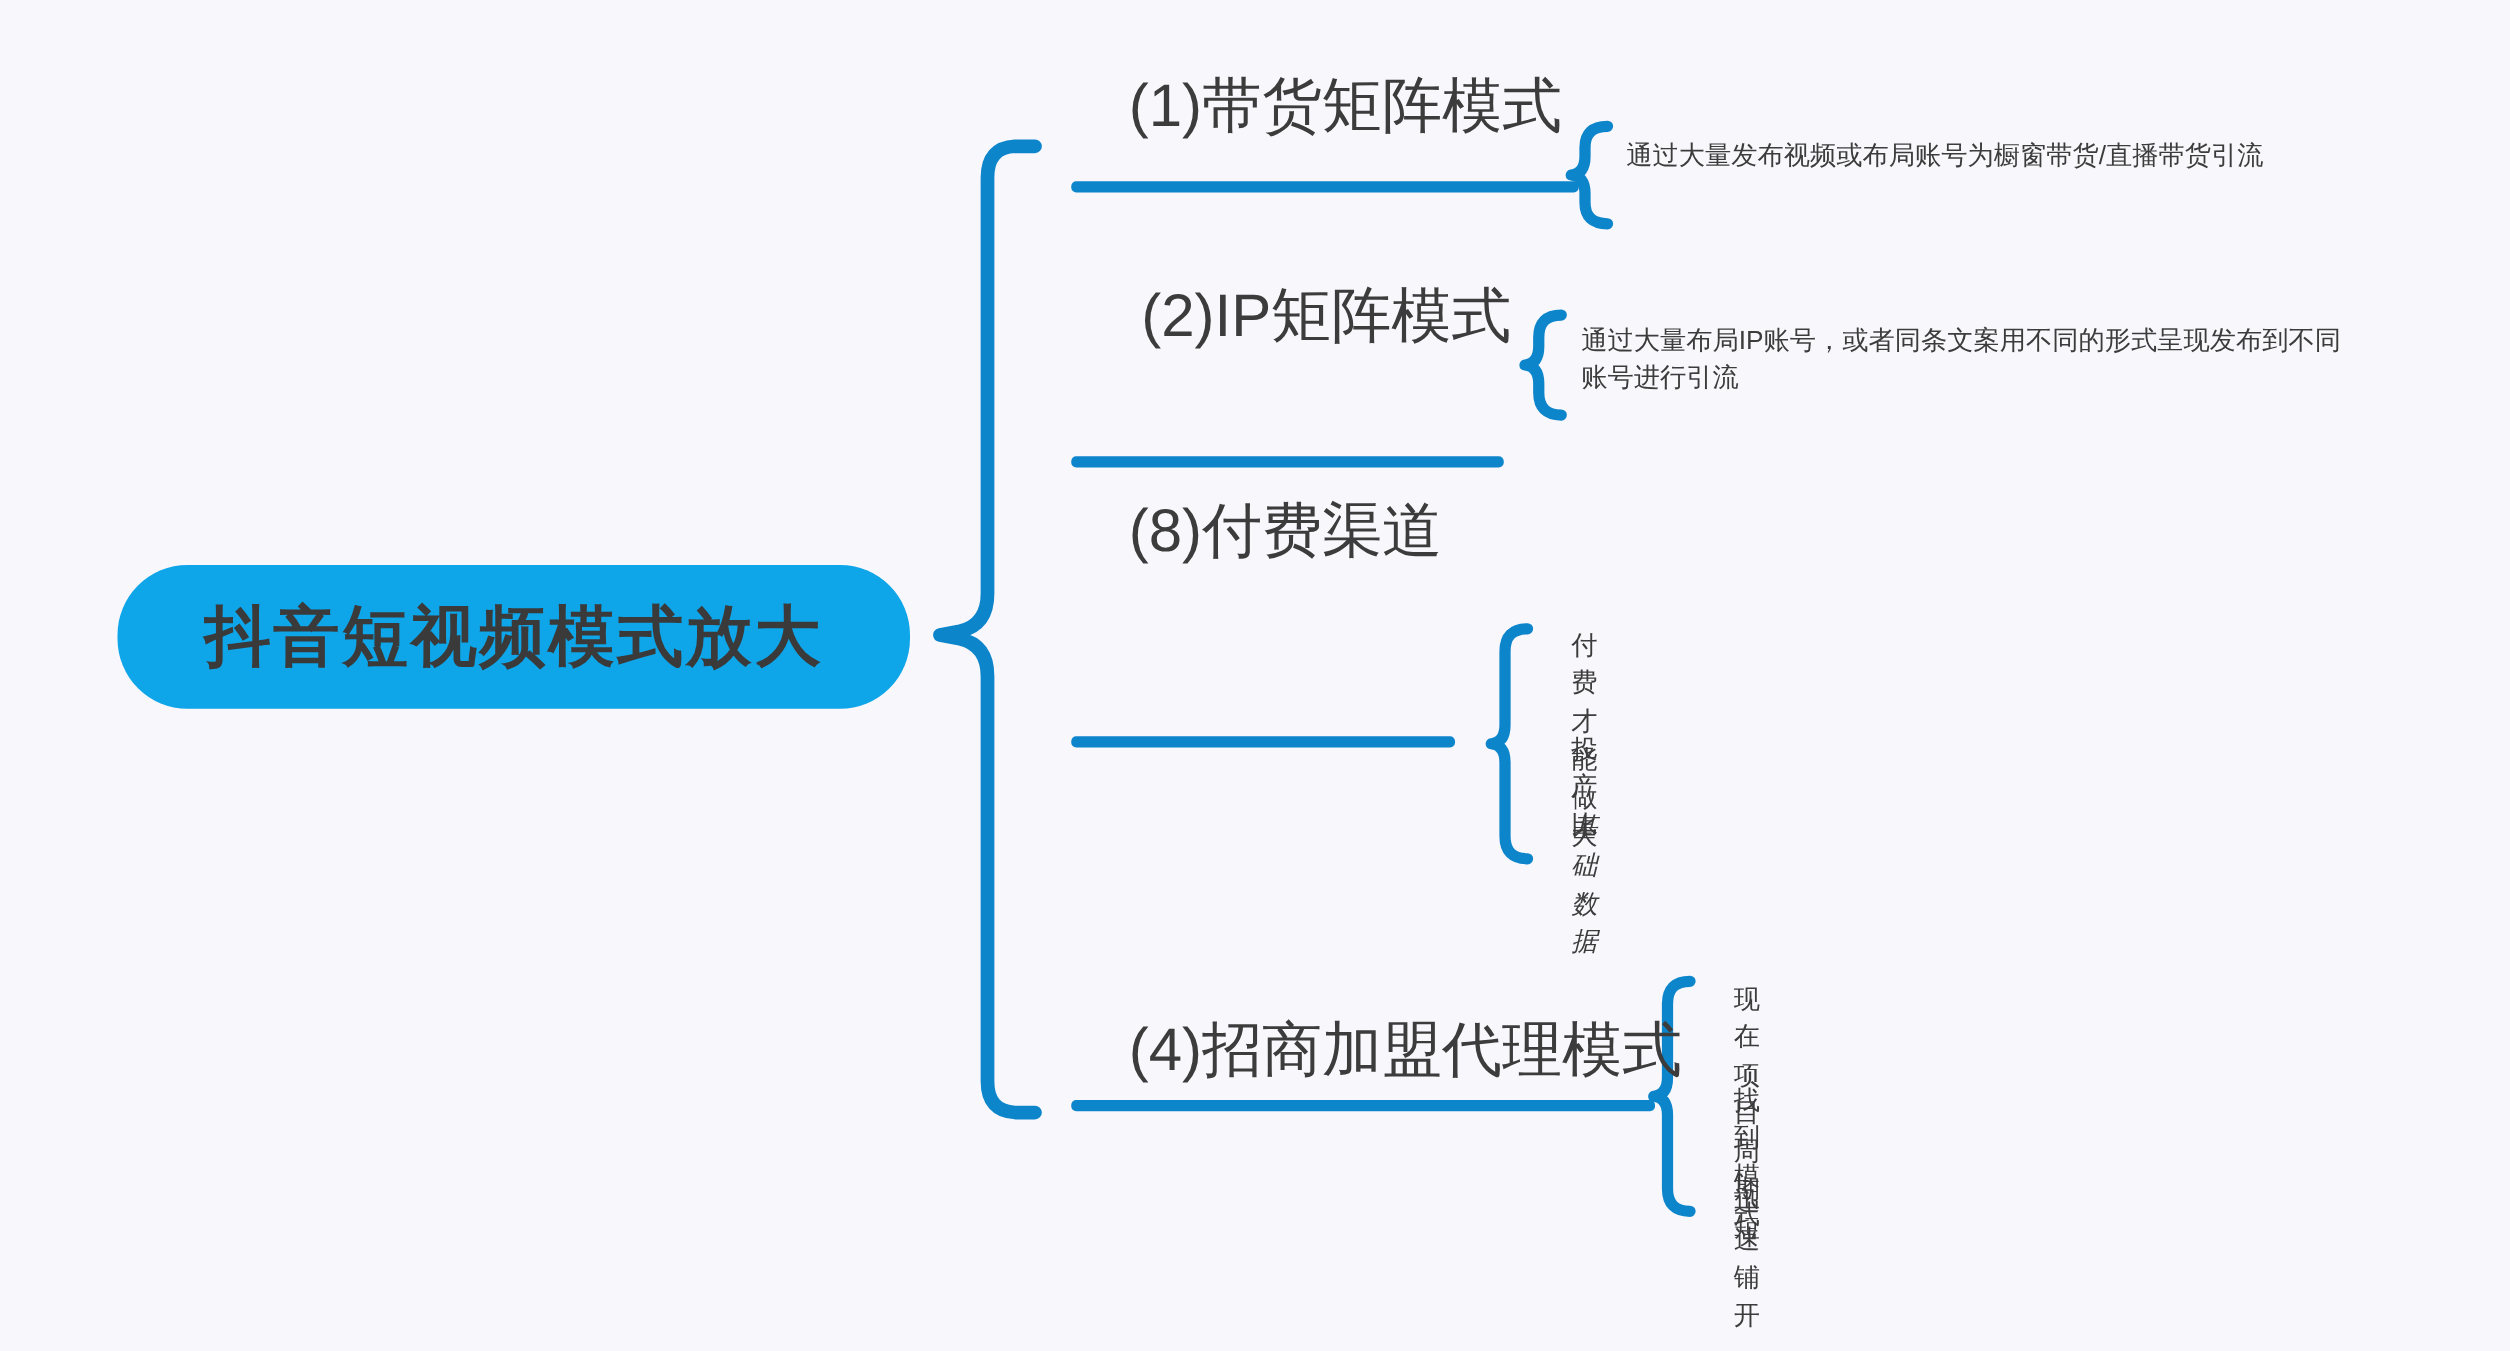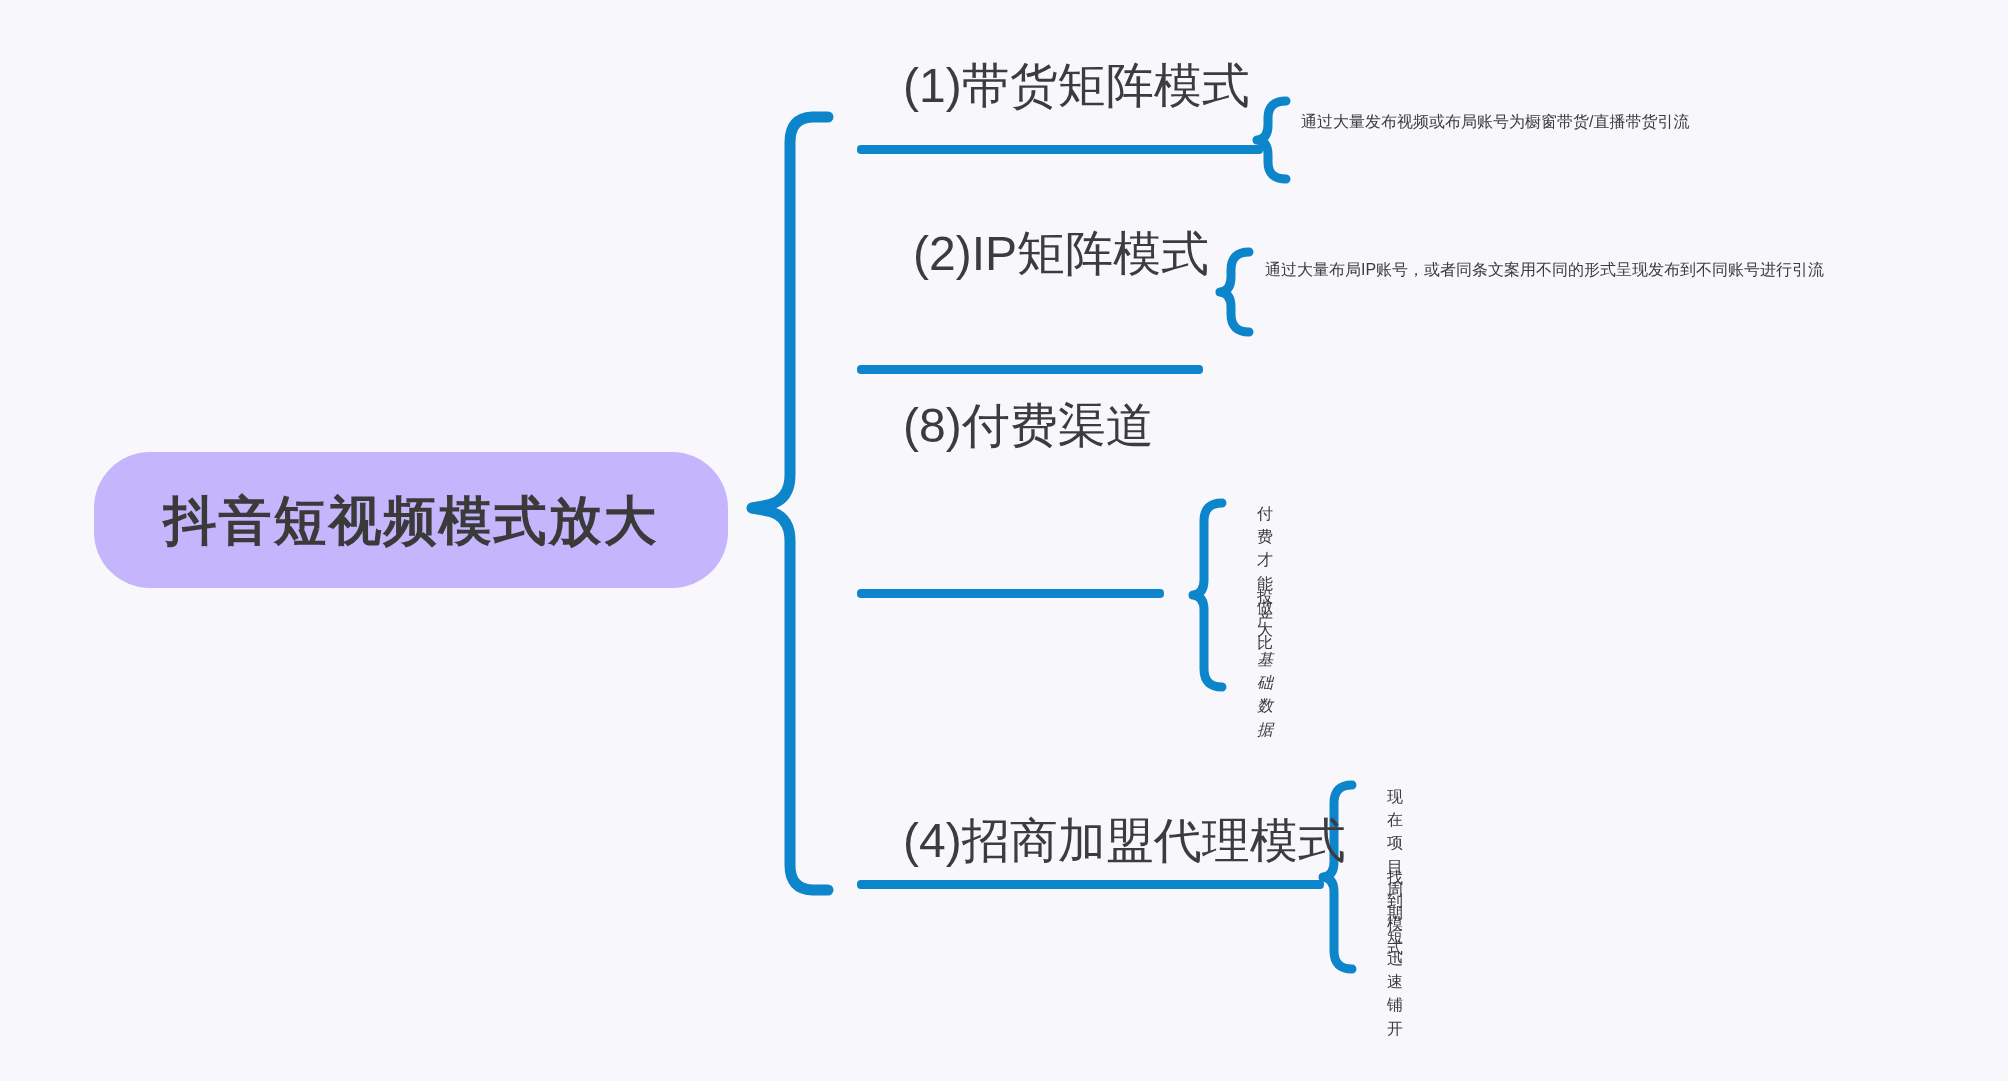--- a/index.html
+++ b/index.html
@@ -16,22 +16,22 @@
     height: 1081px;
     background: #f8f7fc;
     overflow: hidden;
   }
   
   #root-node {
     position: absolute;
     left: 94px;
     top: 452px;
     width: 634px;
-    height: 136px;
-    background: #c4b5fd;
+    height: 115px;
+    background: #0ea5e9;
     border-radius: 56px;
     display: flex;
     align-items: center;
     justify-content: center;
   }
   #root-node .root-label {
     font-size: 53px;
     font-weight: bold;
     color: #3a3a3a;
     letter-spacing: 2px;
@@ -60,21 +60,21 @@
   }
   .branch-rule {
     position: absolute;
     height: 9px;
     background: #0d85cb;
     border-radius: 4px;
   }
   
   .leaf {
     position: absolute;
-    font-size: 16px;
+    font-size: 21px;
     color: #3c3c3c;
     line-height: 1.45;
   }
   .leaf.wrap {
     width: 600px;
   }
 </style>
 </head>
 <body>
 

